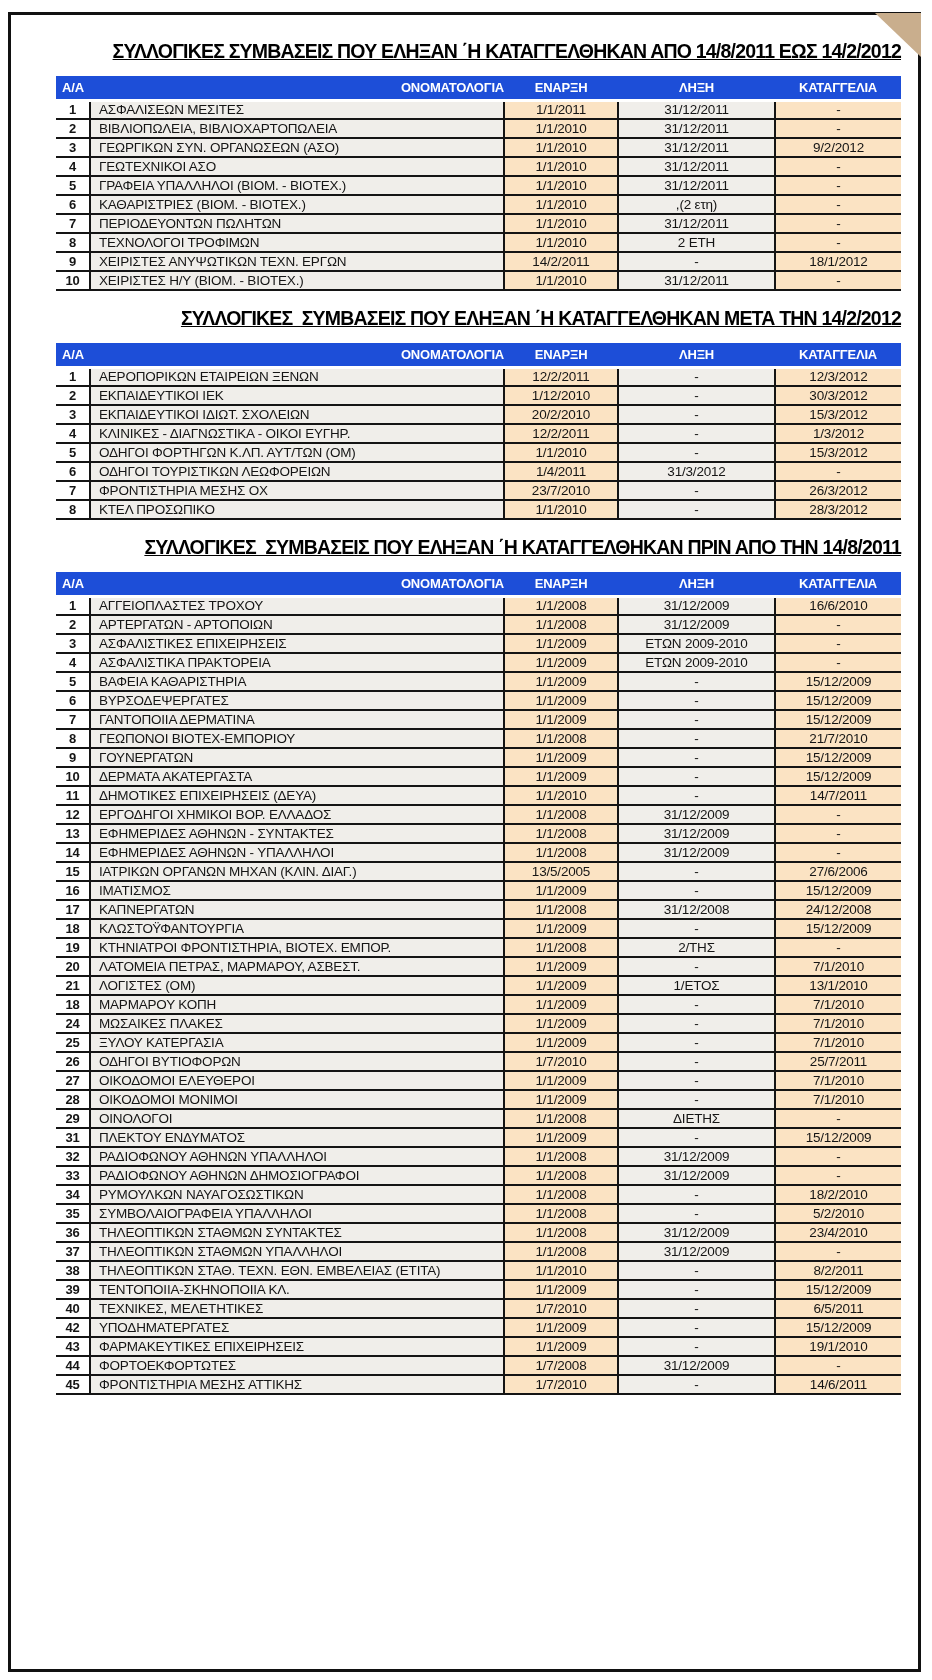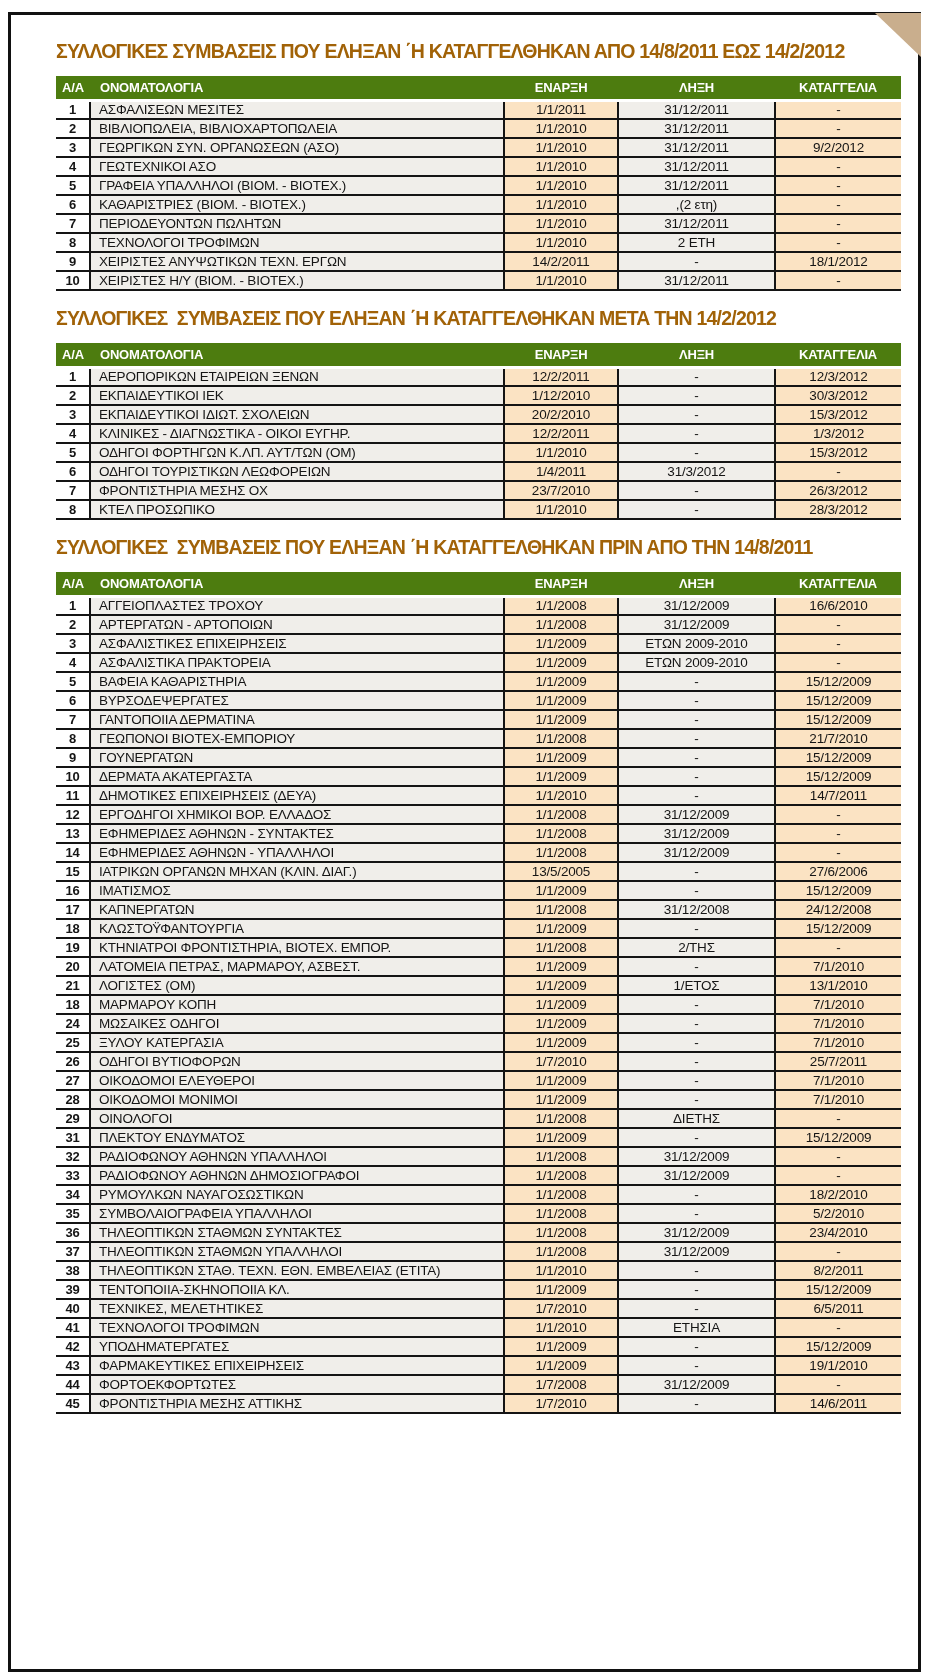--- a/index.html
+++ b/index.html
@@ -19,47 +19,48 @@
     position: absolute; top: 13px; right: 11px;
     width: 46px; height: 44px;
     background: #c9ae8d;
     clip-path: polygon(0 0, 100% 0, 100% 100%);
     z-index: 3;
   }
   .content {
     position: absolute; left: 56px; top: 24px; width: 845px;
   }
   .doc-title {
-    text-align: left;
+    text-align: right;
     font-weight: bold;
     font-size: 19.5px;
     letter-spacing: -0.8px;
     margin: 16px 0 13px 0;
-    color: #a16207;
+    color: #000000;
     white-space: pre;
+    text-decoration: underline;
   }
   table.sheet {
     width: 100%;
     border-collapse: collapse;
     table-layout: fixed;
   }
   table.sheet thead th {
-    background: #4d7c0f;
+    background: #1d4ed8;
     color: #ffffff;
     font-size: 13px;
     font-weight: bold;
     height: 24px;
     letter-spacing: -0.2px;
     border-bottom: 3px solid #ffffff;
     overflow: visible;
     white-space: nowrap;
     padding: 0;
   }
   table.sheet thead th.c0 { text-align: center; }
-  table.sheet thead th.c1 { text-align: left; padding-left: 10px; }
+  table.sheet thead th.c1 { text-align: right; padding-left: 10px; }
   table.sheet thead th.c2,
   table.sheet thead th.c3,
   table.sheet thead th.c4 { text-align: center; }
   table.sheet tbody td {
     height: 19px;
     font-size: 13.5px;
     letter-spacing: -0.2px;
     padding: 0;
     border-bottom: 2px solid #141414;
     overflow: hidden;
@@ -440,21 +441,21 @@
           </tr>
           <tr>
             <td class="c0">18</td>
             <td class="c1">ΜΑΡΜΑΡΟΥ ΚΟΠΗ</td>
             <td class="c2">1/1/2009</td>
             <td class="c3">-</td>
             <td class="c4">7/1/2010</td>
           </tr>
           <tr>
             <td class="c0">24</td>
-            <td class="c1">ΜΩΣΑΙΚΕΣ ΟΔΗΓΟΙ</td>
+            <td class="c1">ΜΩΣΑΙΚΕΣ ΠΛΑΚΕΣ</td>
             <td class="c2">1/1/2009</td>
             <td class="c3">-</td>
             <td class="c4">7/1/2010</td>
           </tr>
           <tr>
             <td class="c0">25</td>
             <td class="c1">ΞΥΛΟΥ ΚΑΤΕΡΓΑΣΙΑ</td>
             <td class="c2">1/1/2009</td>
             <td class="c3">-</td>
             <td class="c4">7/1/2010</td>
@@ -549,27 +550,20 @@
             <td class="c2">1/1/2009</td>
             <td class="c3">-</td>
             <td class="c4">15/12/2009</td>
           </tr>
           <tr>
             <td class="c0">40</td>
             <td class="c1">ΤΕΧΝΙΚΕΣ, ΜΕΛΕΤΗΤΙΚΕΣ</td>
             <td class="c2">1/7/2010</td>
             <td class="c3">-</td>
             <td class="c4">6/5/2011</td>
-          </tr>
-          <tr>
-            <td class="c0">41</td>
-            <td class="c1">ΤΕΧΝΟΛΟΓΟΙ ΤΡΟΦΙΜΩΝ</td>
-            <td class="c2">1/1/2010</td>
-            <td class="c3">ΕΤΗΣΙΑ</td>
-            <td class="c4">-</td>
           </tr>
           <tr>
             <td class="c0">42</td>
             <td class="c1">ΥΠΟΔΗΜΑΤΕΡΓΑΤΕΣ</td>
             <td class="c2">1/1/2009</td>
             <td class="c3">-</td>
             <td class="c4">15/12/2009</td>
           </tr>
           <tr>
             <td class="c0">43</td>

